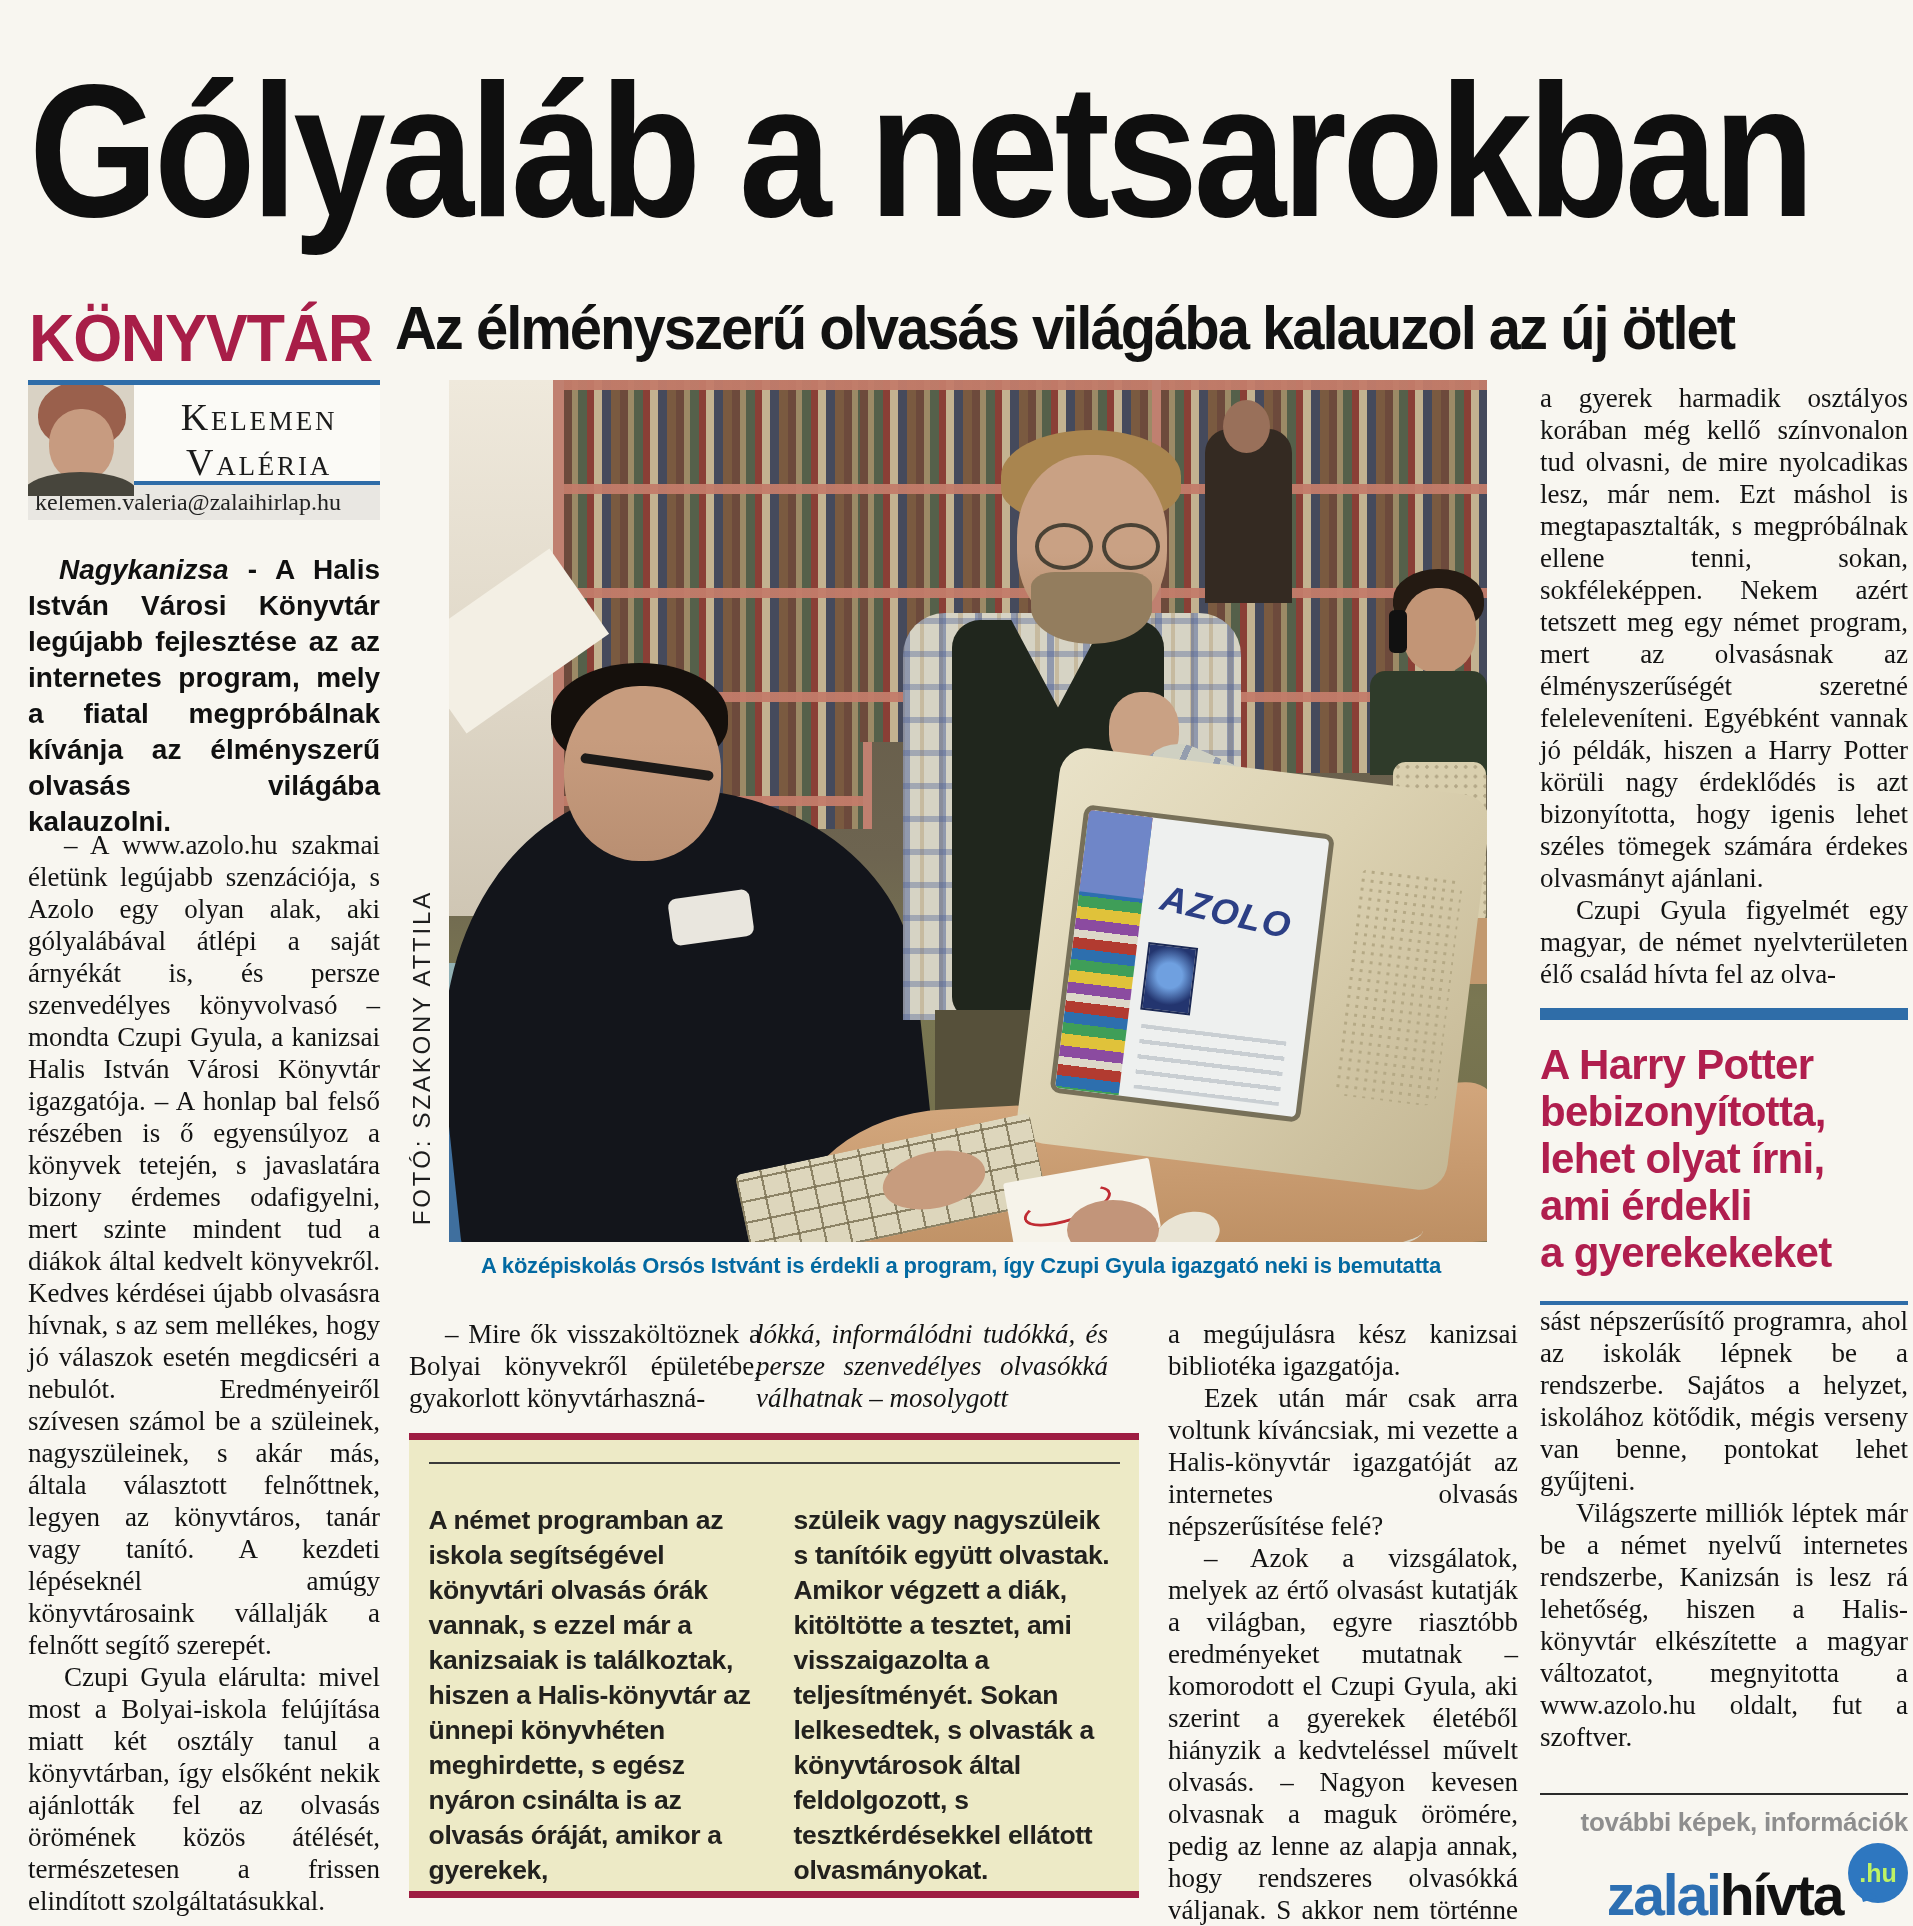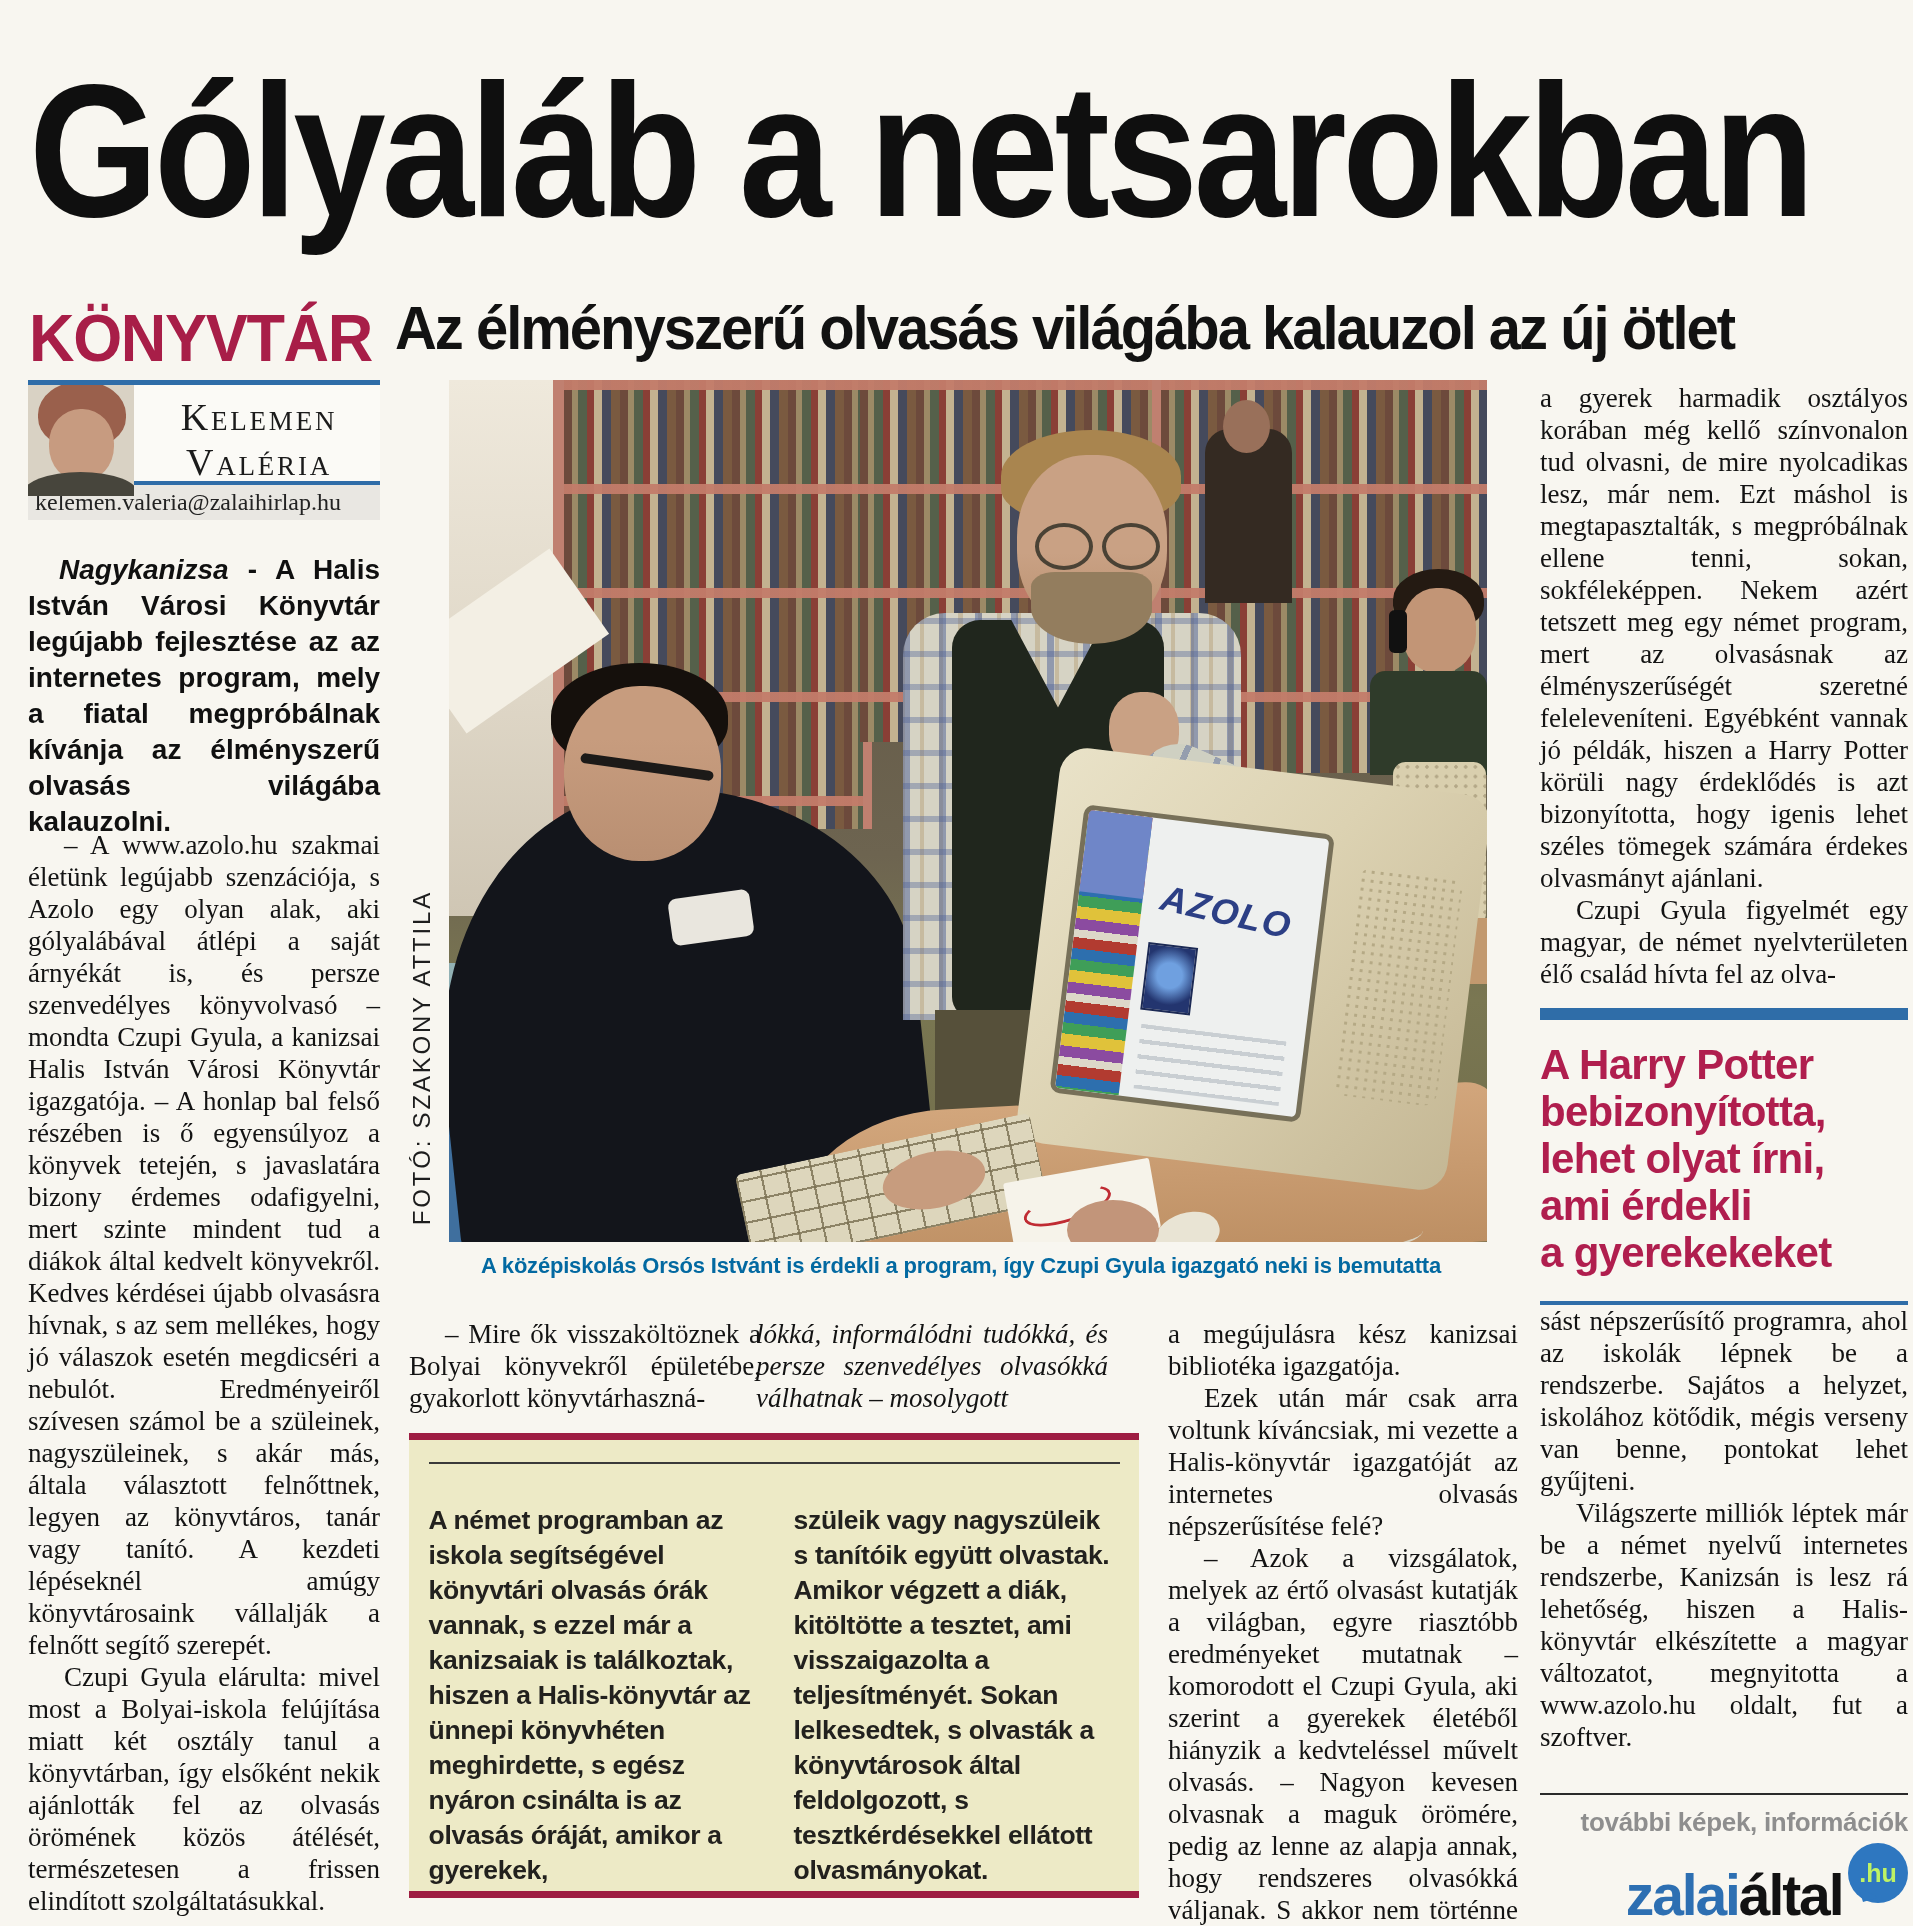--- a/index.html
+++ b/index.html
@@ -276,18 +276,18 @@
     <div>a gyerekekeket</div>
   </div>
   <div class="thin"></div>
   <p class="p3">sást népszerűsítő programra, ahol az iskolák lépnek be a rendszerbe. Sajátos a helyzet, iskolához kötődik, mégis verseny van benne, pontokat lehet gyűjteni.</p>
   <p class="ind">Világszerte milliók léptek már be a német nyelvű internetes rendszerbe, Kanizsán is lesz rá lehetőség, hiszen a Halis-könyvtár elkészítette a magyar változatot, megnyitotta a www.azolo.hu oldalt, fut a szoftver.</p>
   <div class="rfoot">
     <div class="frule"></div>
     <div class="fmore">további képek, információk</div>
     <div class="flogo">
       <span class="fz">zalai</span>
-        <span class="fh">által</span>
+        <span class="fh">hívta</span>
       <span class="fbub">.hu</span>
     </div>
   </div>
 </div>
 
 
 </body></html>

